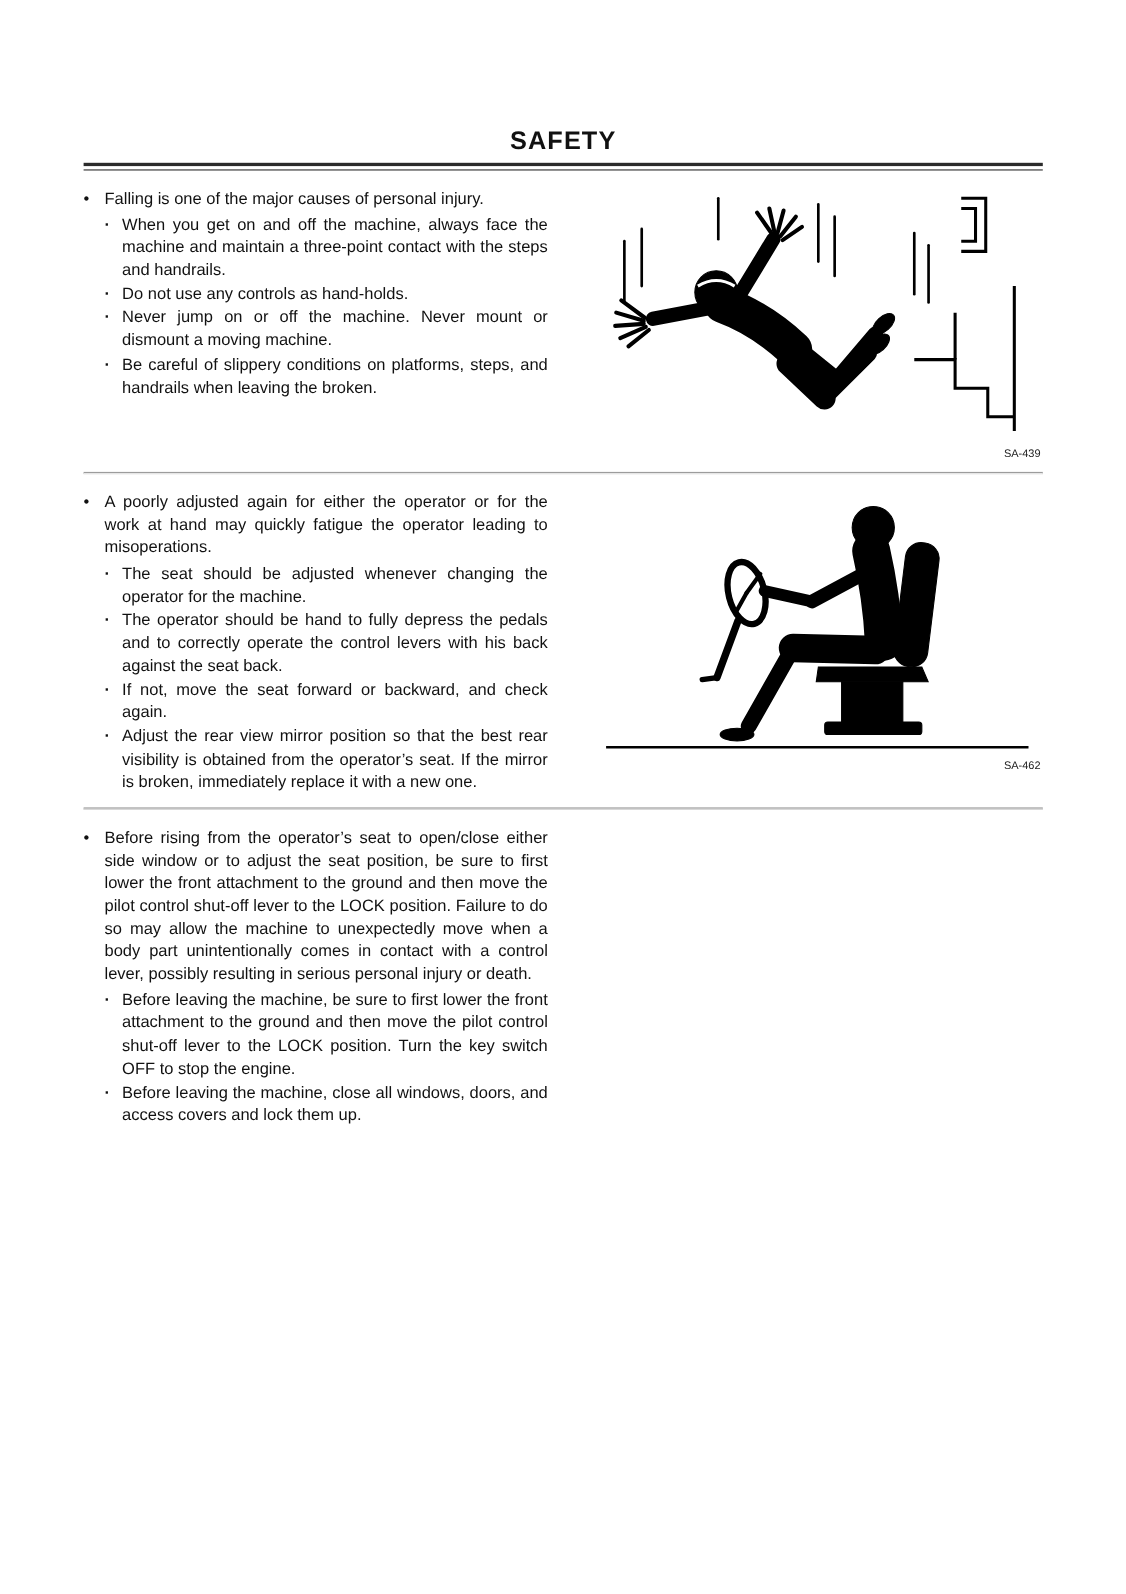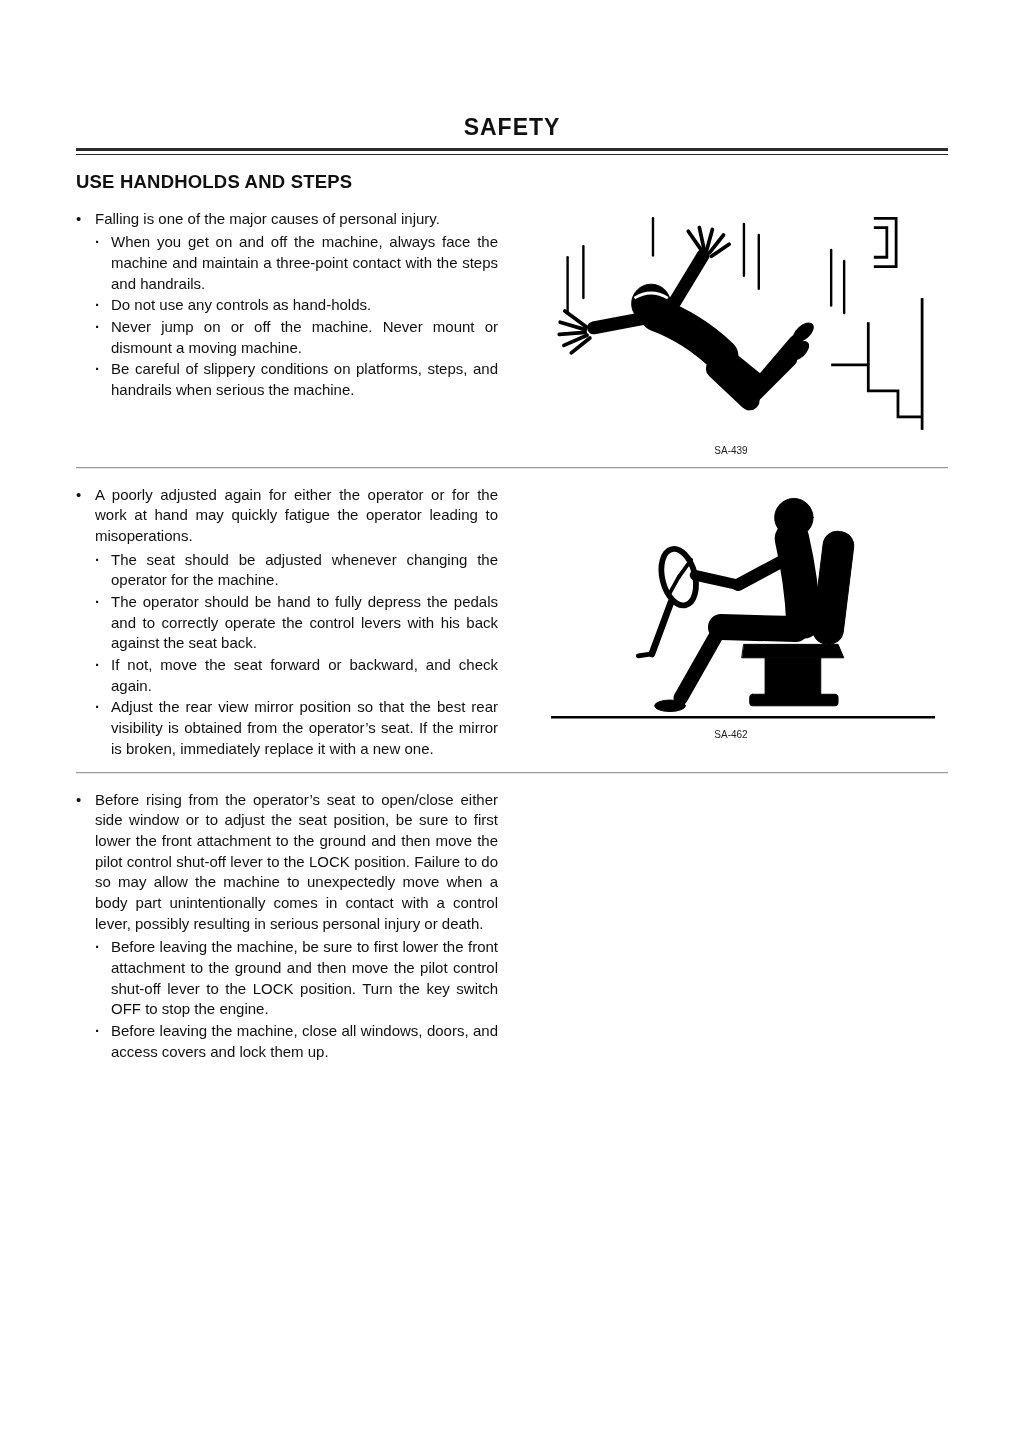--- a/index.html
+++ b/index.html
@@ -39,21 +39,21 @@
     margin-bottom: 15px;
     letter-spacing: 0.2px;
   }
   .sec-body { display: flex; align-items: flex-start; }
   .text-col { width: 422px; flex: none; font-size: 15px; line-height: 1.38; }
   .fig-col { flex: 1; margin-left: 18px; position: relative; min-height: 10px; }
   .fig-col svg { display: block; margin-left: auto; }
   .fig-label {
     font-size: 10px;
     color: #222;
-    text-align: center;
+    text-align: right;
     padding-right: 2px;
     margin-top: 4px;
     font-family: "Liberation Sans", sans-serif;
   }
 
   .bullet { display: flex; margin-bottom: 3px; }
   .bullet > .marker { width: 19px; flex: none; }
   .sub { display: flex; margin-left: 19px; margin-bottom: 1px; }
   .sub > .marker { width: 16px; flex: none; font-weight: bold; }
   .btext { flex: 1; text-align: justify; }
@@ -93,42 +93,41 @@
 </head>
 <body>
 
 <div class="page">
   <div class="content">
 
     <h1 class="doc-title">SAFETY</h1>
     <div class="title-rule"></div>
 
     <section class="sec">
-      <h2>USE HANDHOLDS AND STEPS</h2>
       <div class="sec-body">
         <div class="text-col">
           <div class="bullet">
             <span class="marker">•</span>
             <span class="btext">Falling is one of the major causes of personal injury.</span>
           </div>
           <div class="sub">
             <span class="marker">·</span>
             <span class="btext">When you get on and off the machine, always face the machine and maintain a three-point contact with the steps and handrails.</span>
           </div>
           <div class="sub">
             <span class="marker">·</span>
             <span class="btext">Do not use any controls as hand-holds.</span>
           </div>
           <div class="sub">
             <span class="marker">·</span>
             <span class="btext">Never jump on or off the machine. Never mount or dismount a moving machine.</span>
           </div>
           <div class="sub">
             <span class="marker">·</span>
-            <span class="btext">Be careful of slippery conditions on platforms, steps, and handrails when serious the machine.</span>
+            <span class="btext">Be careful of slippery conditions on platforms, steps, and handrails when leaving the broken.</span>
           </div>
         </div>
         <div class="fig-col">
           <svg viewBox="0 0 410 250" width="410" height="232" xmlns="http://www.w3.org/2000/svg" aria-hidden="true">
 
             <g stroke="#000" stroke-width="2.6" stroke-linecap="round">
               <line x1="16" y1="52" x2="16" y2="112"></line>
               <line x1="33" y1="40" x2="33" y2="96"></line>
               <line x1="108" y1="10" x2="108" y2="50"></line>
               <line x1="206" y1="16" x2="206" y2="72"></line>

